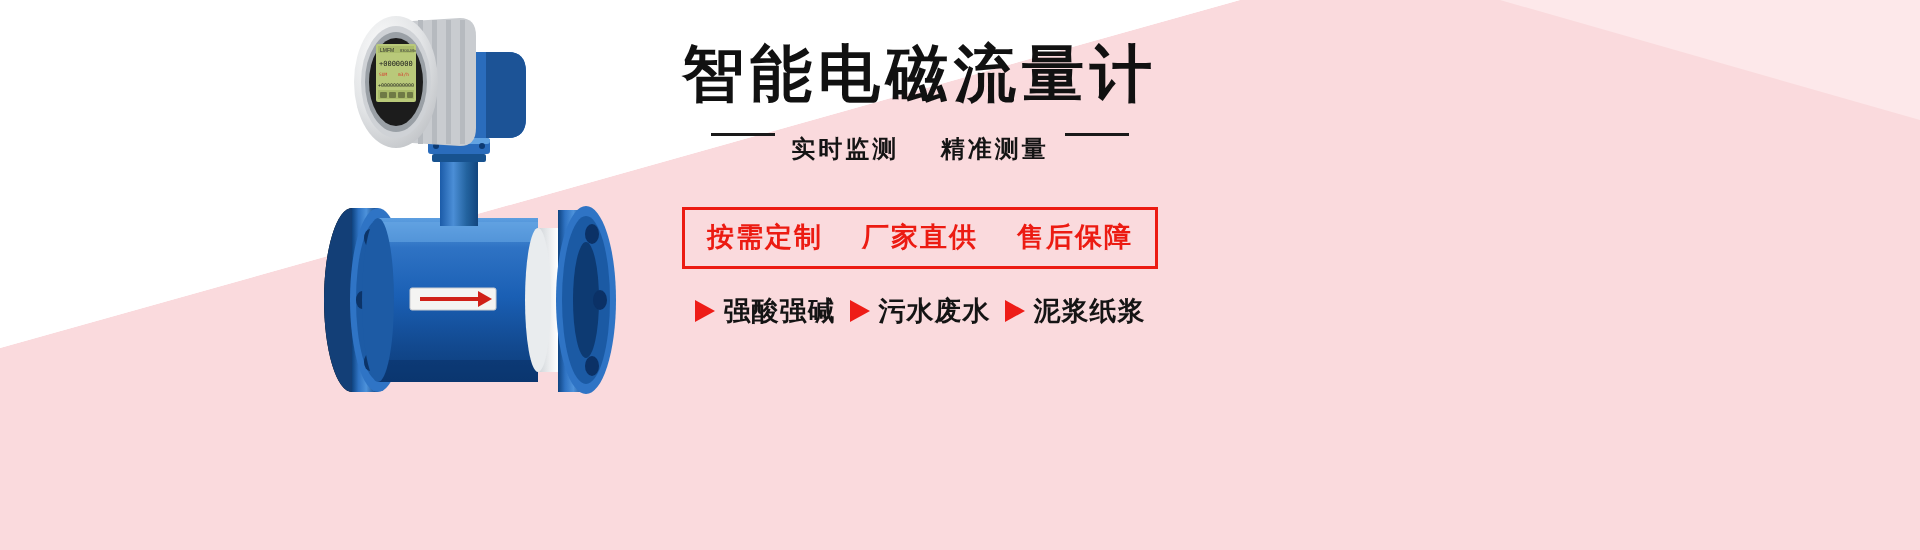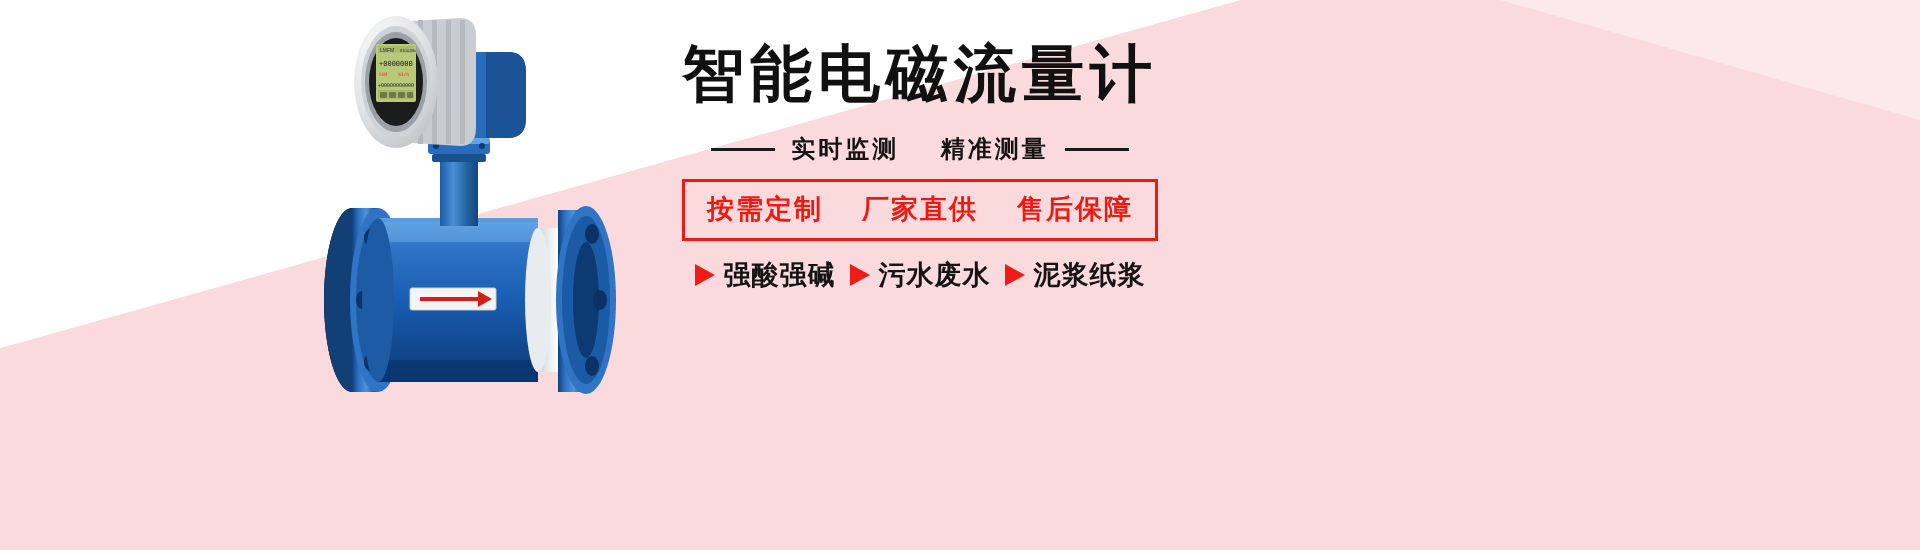--- a/index.html
+++ b/index.html
@@ -27,44 +27,44 @@
     position:absolute;left:600px;top:36px;width:640px;height:340px;
     text-align:center;
   }
   .headline{
     font-size:62px;font-weight:bold;color:#111111;
     letter-spacing:6px;line-height:1.0;
     margin:7px 0 0 0;white-space:nowrap;
     font-family:"Liberation Sans","DejaVu Sans",sans-serif;
   }
   .subline{
-    display:flex;align-items:center;justify-content:center;
+    display:flex;align-items:flex-start;justify-content:center;
     gap:16px;margin-top:28px;
   }
   .rule{
     display:block;width:64px;height:3px;background:#1a1a1a;
   }
   .subtext{
     font-size:24px;font-weight:bold;color:#141414;
     letter-spacing:3px;white-space:nowrap;
   }
   .subtext .gap{display:inline-block;width:22px;}
   .redbox{
-    display:inline-block;margin-top:14px;
+    display:inline-block;margin-top:42px;
     border:3px solid #ec1b12;
     padding:9px 22px 11px 22px;
     background:transparent;
   }
   .redbox-text{
     font-size:27px;font-weight:bold;color:#ec1b12;
     letter-spacing:2px;white-space:nowrap;
   }
   .redbox-text .gap{display:inline-block;width:20px;}
   .bullets{
-    margin-top:16px;display:flex;align-items:center;justify-content:center;
+    margin-top:24px;display:flex;align-items:center;justify-content:center;
     gap:14px;white-space:nowrap;
   }
   .bullet{display:flex;align-items:center;gap:9px;}
   .tri{
     width:0;height:0;
     border-top:11px solid transparent;
     border-bottom:11px solid transparent;
     border-left:20px solid #ee1c17;
     display:block;
   }

